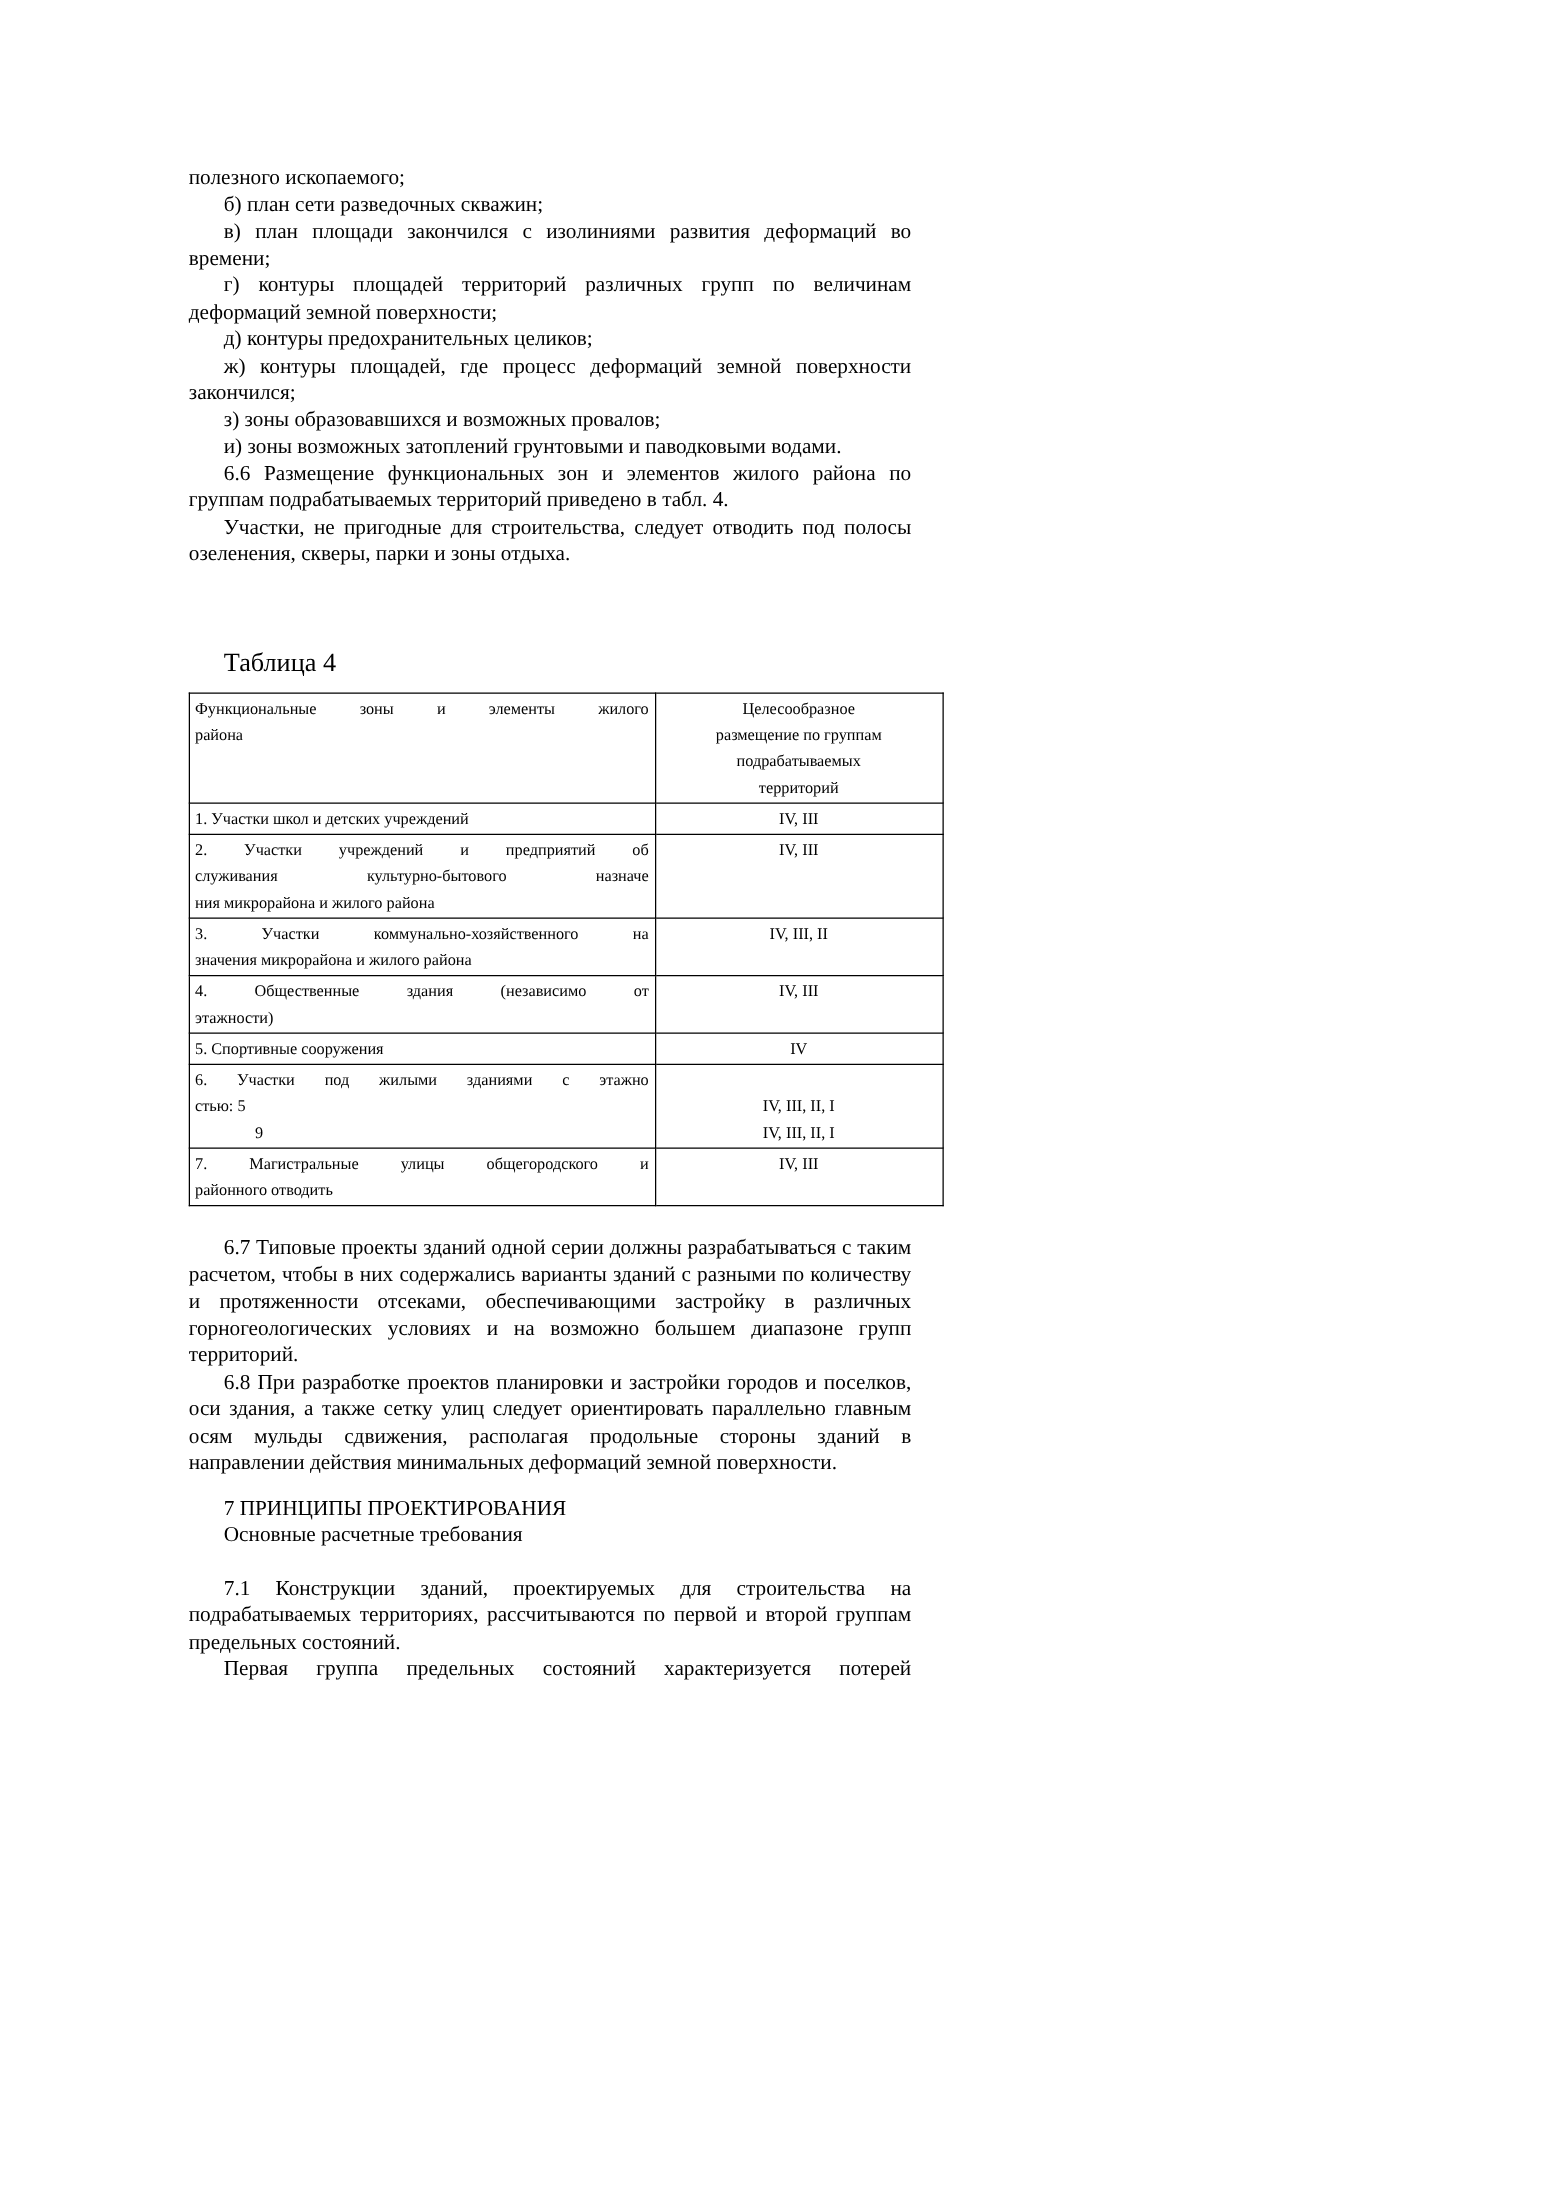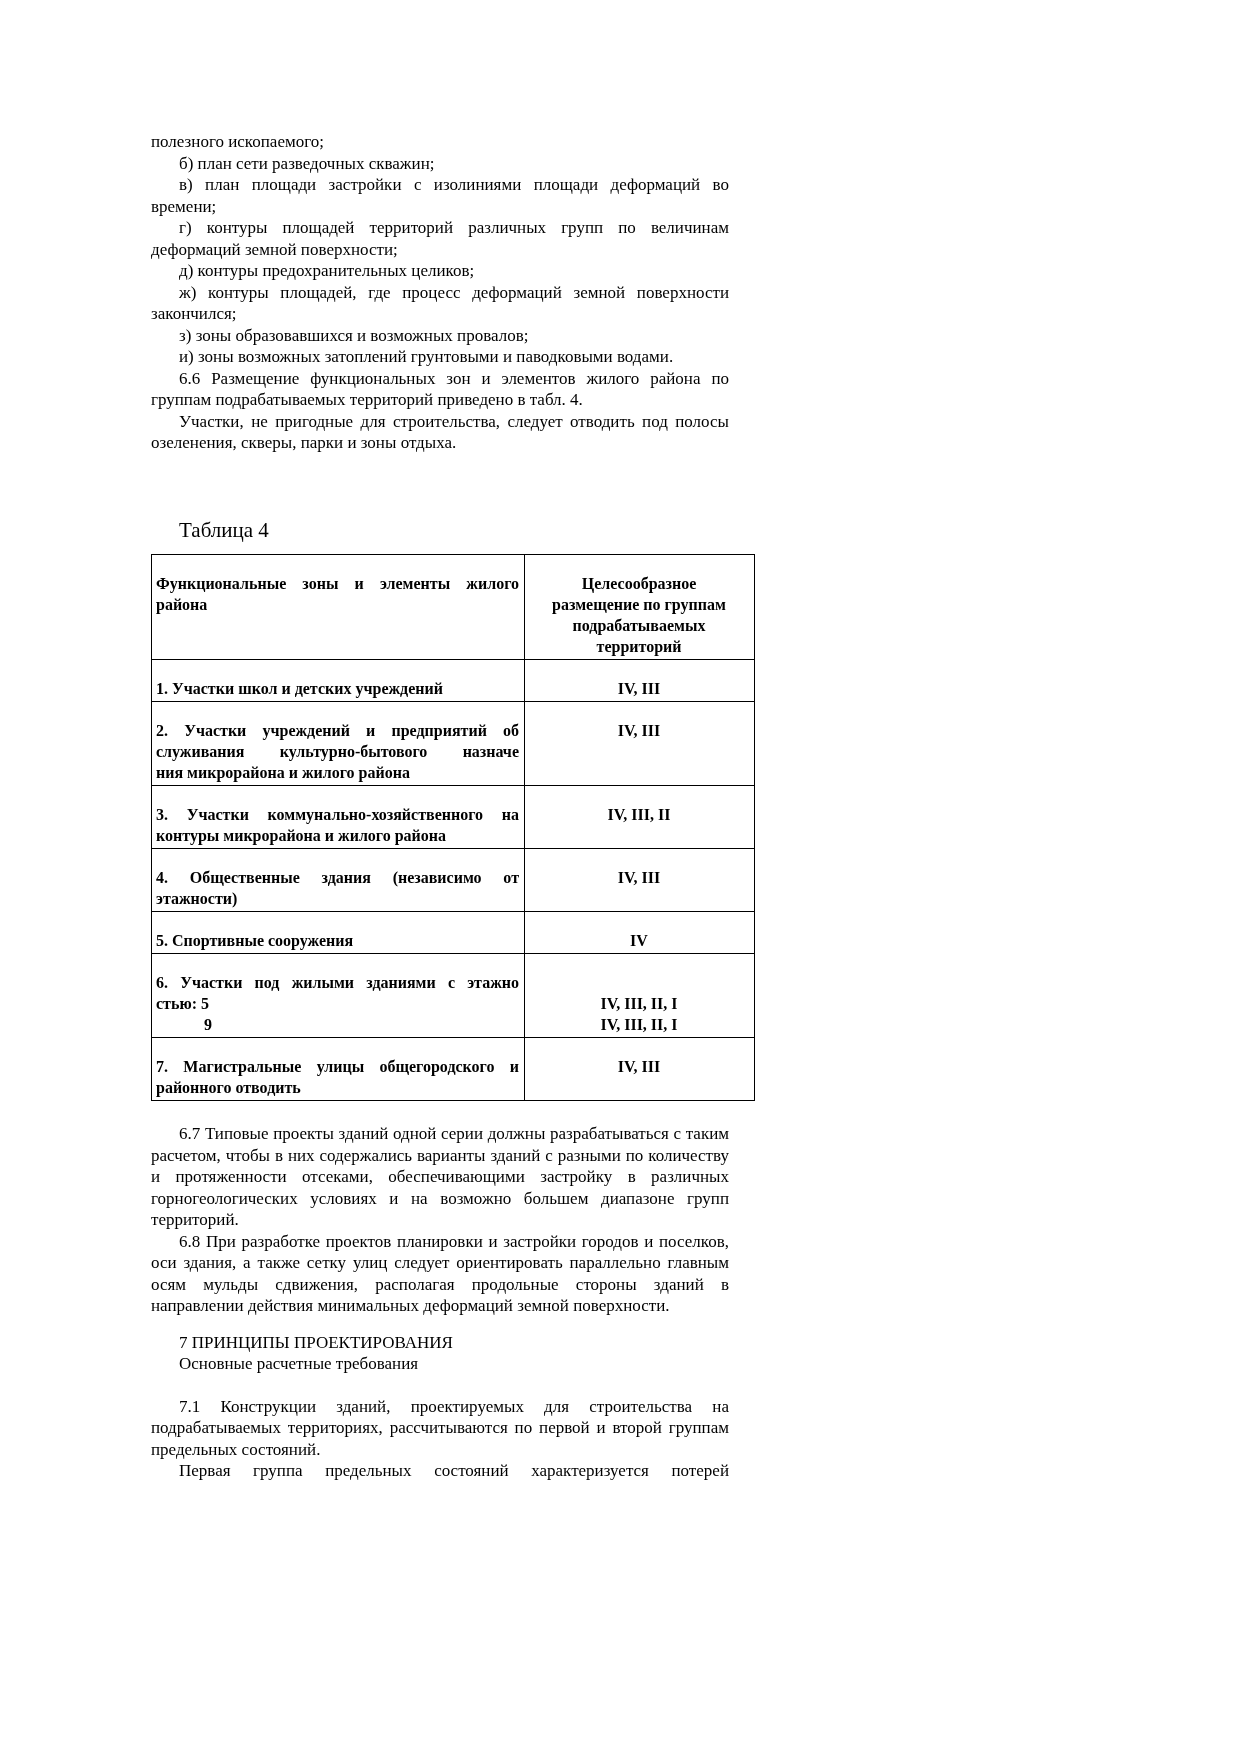--- a/index.html
+++ b/index.html
@@ -27,43 +27,43 @@
   }
   table.t4 {
     border-collapse:collapse;
     margin-top:13px;
     width:603px;
     table-layout:fixed;
   }
   .t4 th, .t4 td {
     border:1px solid #000;
     vertical-align:top;
-    font-size:16px;
+    font-size:13px;
     line-height:21px;
-    font-weight:bold;
-    padding:18px 5px 2px 4px;
+    font-weight:normal;
+    padding:1px 5px 2px 4px;
   }
   .t4 .c1 { width:373px; text-align:left; }
   .t4 .c2 { width:230px; text-align:center; }
   .t4 .c2 .cell-line { min-height:21px; }
   .t4 .c1 .fill { text-align:justify; text-align-last:justify; }
   .t4 .c1 .indent { padding-left:48px; }
   .block2 { margin-top:22px; }
   .heading-block { margin-top:15px; }
   .block3 { margin-top:21px; }
 </style>
 </head>
 <body>
 
 <div class="sheet">
 
   <div class="text-col">
     <p class="para no-indent">полезного ископаемого;</p>
     <p class="para">б) план сети разведочных скважин;</p>
-    <p class="para">в) план площади застройки с изолиниями площади деформаций во времени;</p>
+    <p class="para">в) план площади закончился с изолиниями развития деформаций во времени;</p>
     <p class="para">г) контуры площадей территорий различных групп по величинам деформаций земной поверхности;</p>
     <p class="para">д) контуры предохранительных целиков;</p>
     <p class="para">ж) контуры площадей, где процесс деформаций земной поверхности закончился;</p>
     <p class="para">з) зоны образовавшихся и возможных провалов;</p>
     <p class="para">и) зоны возможных затоплений грунтовыми и паводковыми водами.</p>
     <p class="para">6.6 Размещение функциональных зон и элементов жилого района по группам подрабатываемых территорий приведено в табл. 4.</p>
     <p class="para">Участки, не пригодные для строительства, следует отводить под полосы озеленения, скверы, парки и зоны отдыха.</p>
   </div>
 
   <p class="tbl-caption">Таблица 4</p>
@@ -98,21 +98,21 @@
           <div class="cell-line fill">служивания культурно-бытового назначе</div>
           <div class="cell-line">ния микрорайона и жилого района</div>
         </td>
         <td class="c2">
           <div class="cell-line">IV, III</div>
         </td>
       </tr>
       <tr>
         <td class="c1">
           <div class="cell-line fill">3. Участки коммунально-хозяйственного на</div>
-          <div class="cell-line">контуры микрорайона и жилого района</div>
+          <div class="cell-line">значения микрорайона и жилого района</div>
         </td>
         <td class="c2">
           <div class="cell-line">IV, III, II</div>
         </td>
       </tr>
       <tr>
         <td class="c1">
           <div class="cell-line fill">4. Общественные здания (независимо от</div>
           <div class="cell-line">этажности)</div>
         </td>

